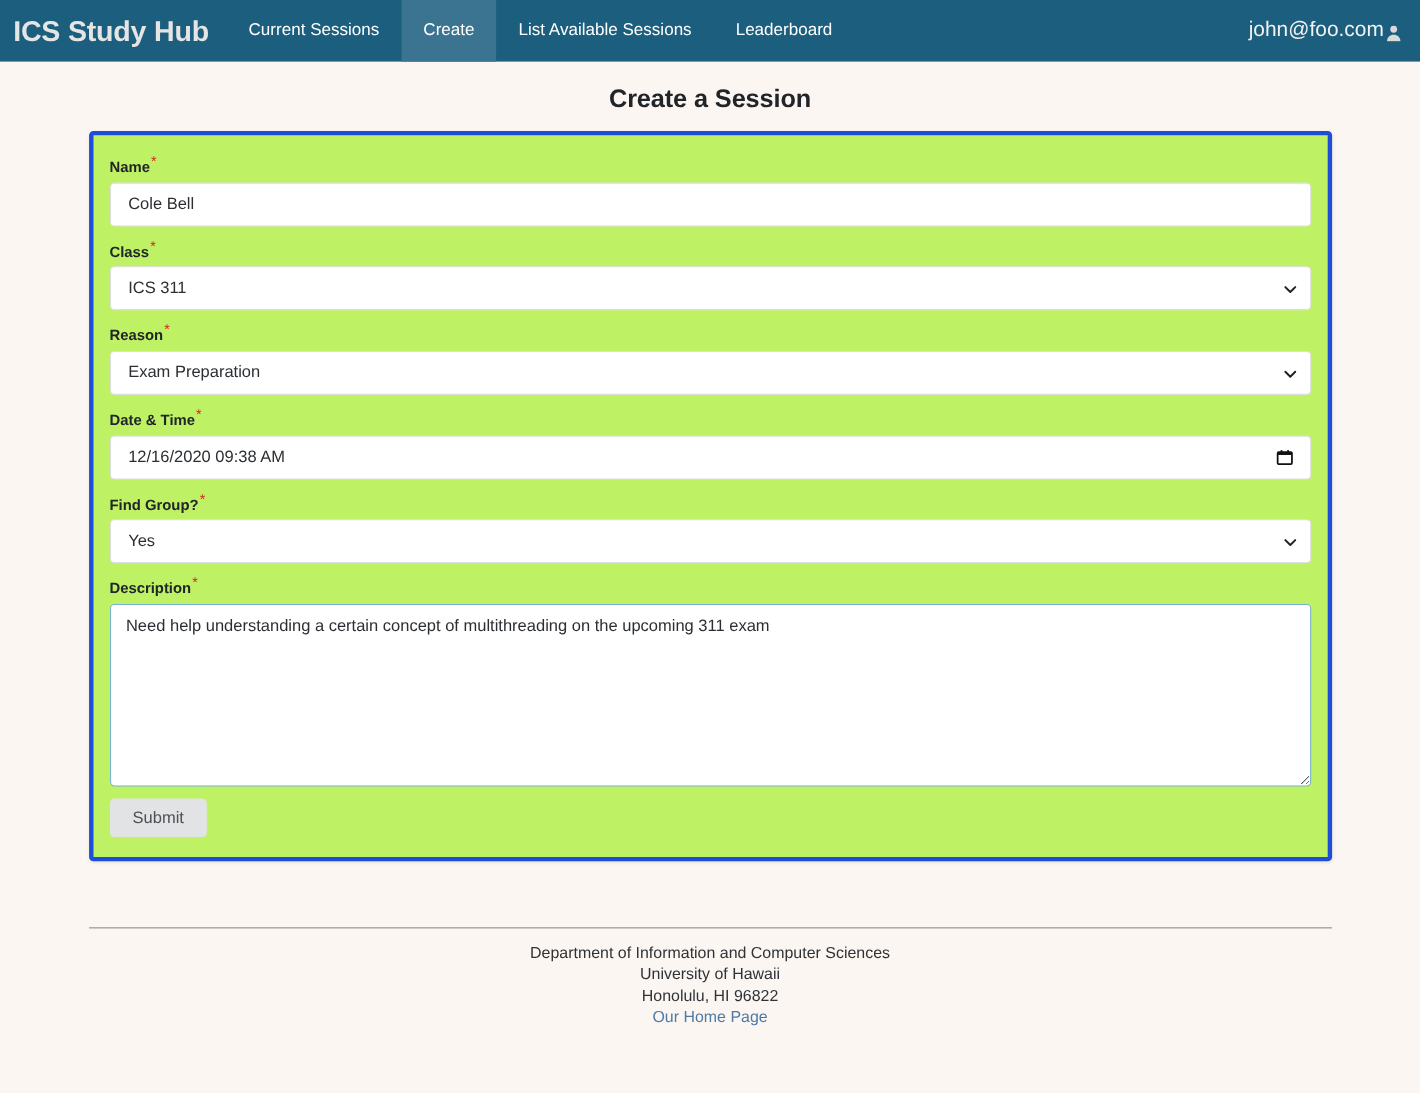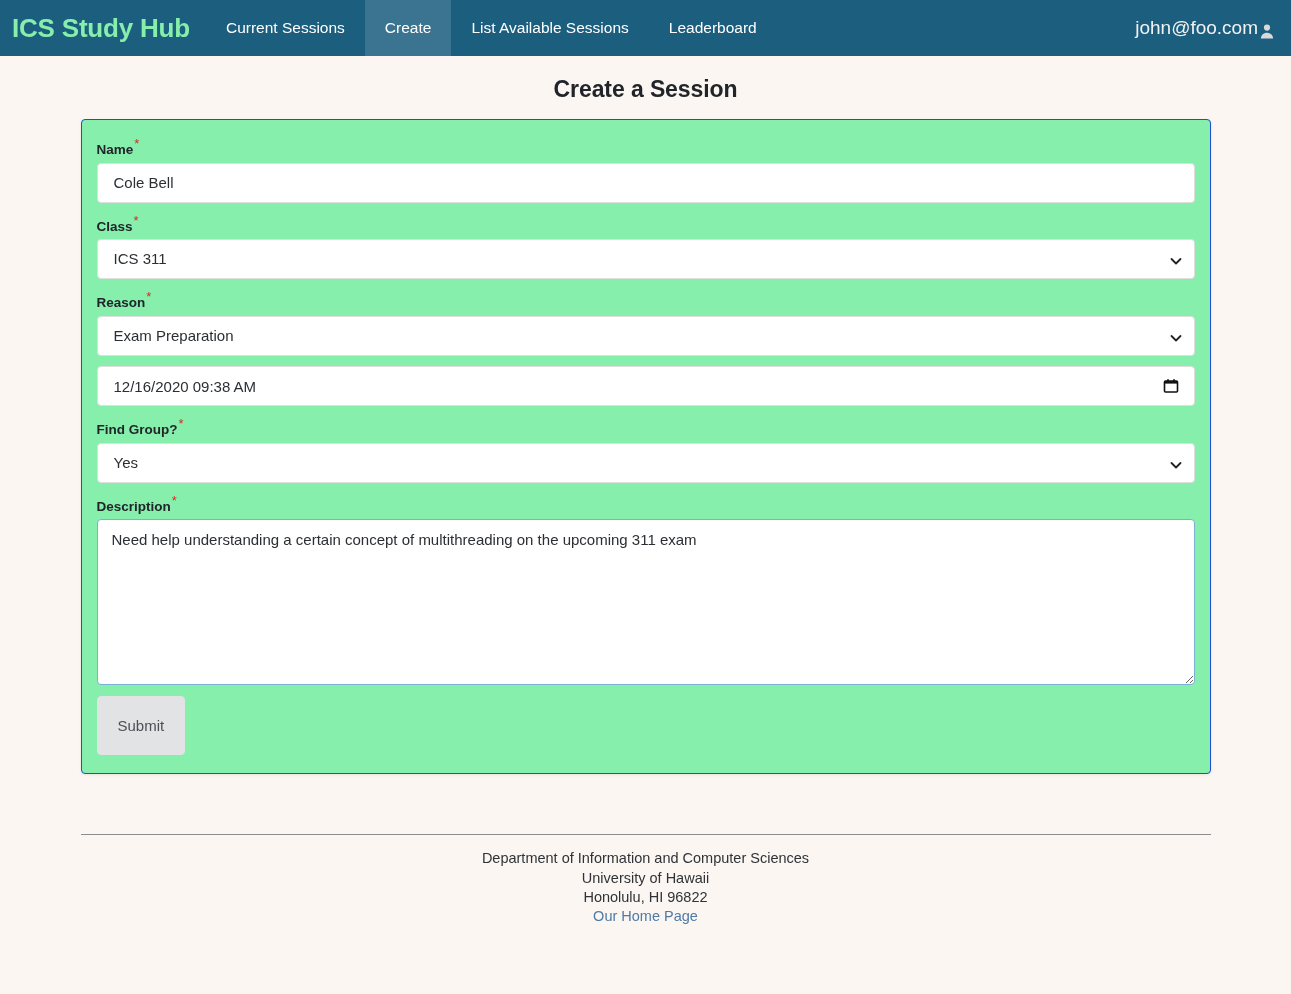--- a/index.html
+++ b/index.html
@@ -23,21 +23,21 @@
     height: 56px;
     background: #1b5e7e;
     display: flex;
     align-items: stretch;
     position: relative;
   }
   .brand {
     display: flex;
     align-items: center;
     padding: 0 16px 0 12px;
-    color: #86efac;
+    color: #e5e5e5;
     font-size: 26px;
     font-weight: bold;
     letter-spacing: -0.2px;
     white-space: nowrap;
   }
   .nav-items {
     display: flex;
     align-items: stretch;
   }
   .nav-item {
@@ -82,22 +82,22 @@
     margin: 20px 0 16px 0;
     letter-spacing: -0.1px;
   }
 
   
   .card-wrap {
     width: 1130px;
     margin: 0 auto;
   }
   .card {
-    background: #86efac;
-    border: 1px solid #1d4ed8;
+    background: #bef264;
+    border: 4px solid #1d4ed8;
     border-radius: 4px;
     box-shadow: 0 1px 3px rgba(0,0,0,0.08);
     padding: 16px 15px 18px 15px;
   }
 
   .field { margin-bottom: 10px; }
   .field-label {
     font-size: 13.5px;
     font-weight: bold;
     color: #212529;
@@ -177,21 +177,21 @@
   }
 
   .submit-row { margin-top: 11px; }
   .submit-btn {
     background: #e2e3e5;
     border: 1px solid #e2e3e5;
     border-radius: 4px;
     color: #4a5056;
     font-size: 15px;
     font-family: "Liberation Sans", sans-serif;
-    padding: 20px 20px;
+    padding: 8px 20px;
     cursor: pointer;
     min-width: 86px;
   }
 
   
   .footer {
     width: 1130px;
     margin: 60px auto 0 auto;
     padding-top: 14px;
     border-top: 1px solid #8d8d8d;
@@ -271,20 +271,23 @@
         </select>
         <span class="chevron">
           <svg viewBox="0 0 12 12" width="12" height="12" aria-hidden="true">
             <path d="M1.5 4 L6 8.5 L10.5 4" stroke="#222" stroke-width="1.8" fill="none" stroke-linecap="round" stroke-linejoin="round"></path>
           </svg>
         </span>
       </div>
     </div>
 
     <div class="field">
+      <label class="field-label">
+        <span>Date &amp; Time</span><span class="req">*</span>
+      </label>
       <div class="date-wrap">
         <input class="date-input" type="text" value="12/16/2020 09:38 AM" style="">
         <span class="cal-icon">
           <svg viewBox="0 0 16 16" width="16" height="16" aria-hidden="true">
             <rect x="1.5" y="3" width="13" height="11" rx="1" fill="none" stroke="#111" stroke-width="1.6"></rect>
             <rect x="1.5" y="3" width="13" height="2.6" fill="#111"></rect>
             <rect x="4.2" y="1.2" width="1.6" height="2.6" fill="#111"></rect>
             <rect x="10.2" y="1.2" width="1.6" height="2.6" fill="#111"></rect>
           </svg>
         </span>

